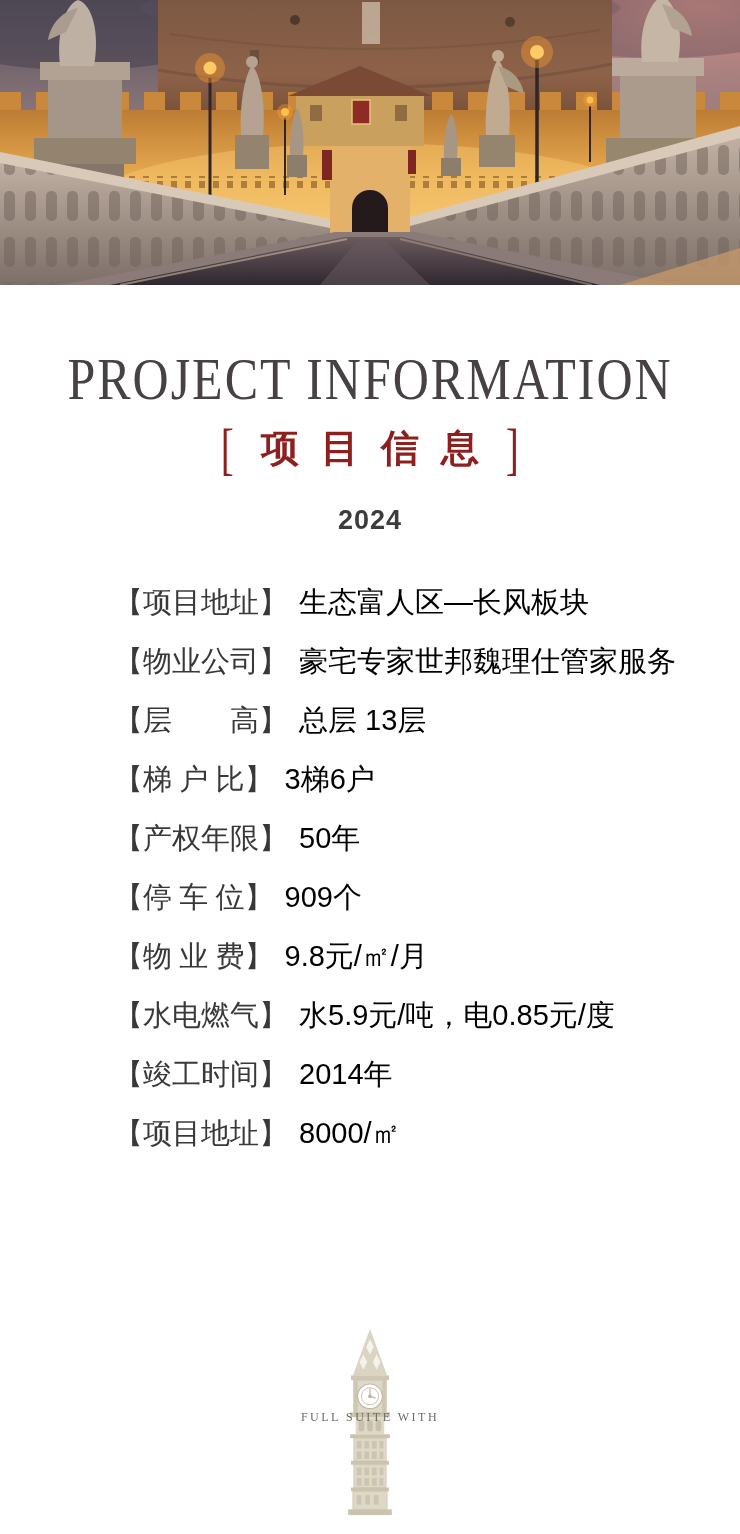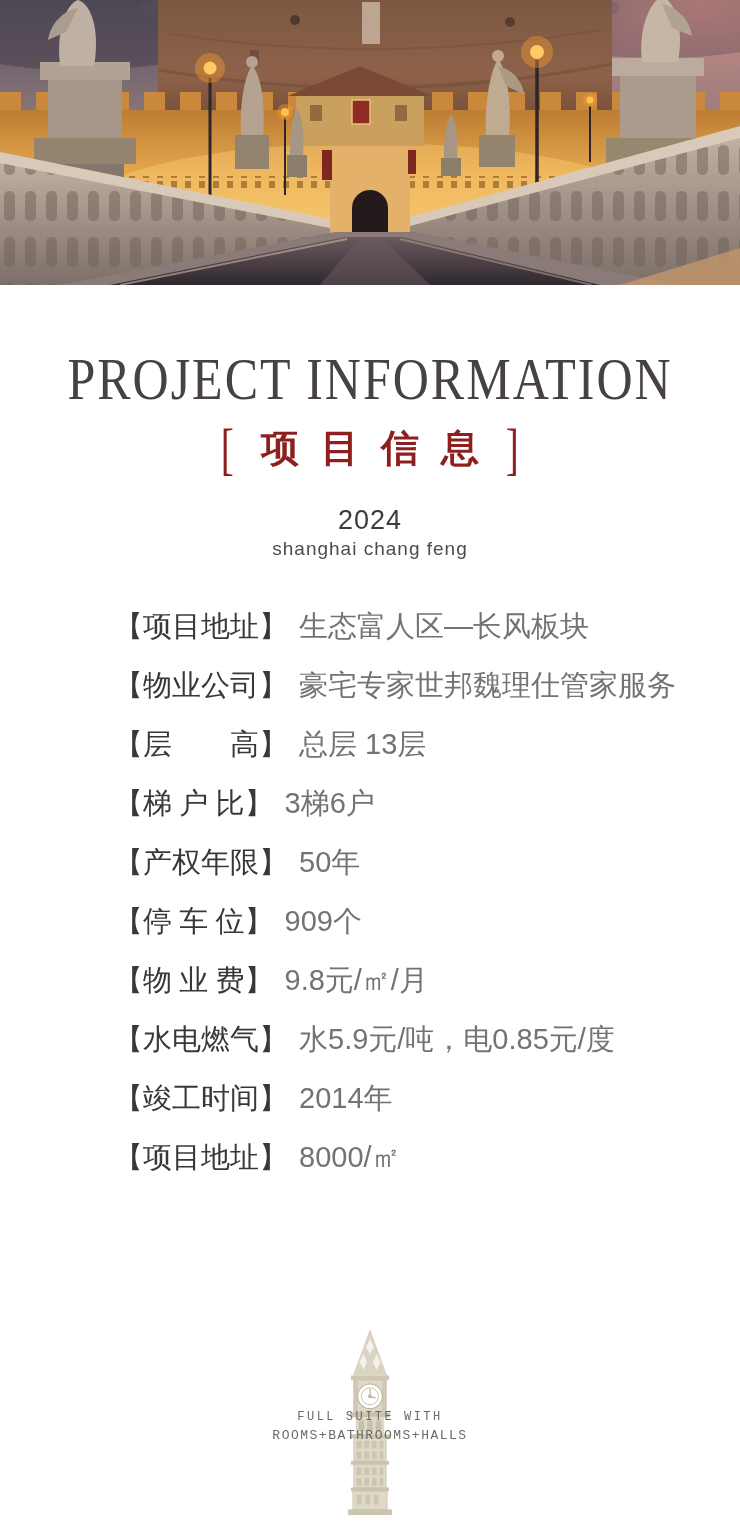--- a/index.html
+++ b/index.html
@@ -30,36 +30,36 @@
     font-size:56px; font-weight:400; color:#8E1F1F; line-height:1;
     transform:scaleX(.7); transform-origin:center;
   }
   .title-cn {
     font-family:"Liberation Serif","DejaVu Serif",serif;
     font-size:38px; font-weight:700; color:#8E1F1F;
     letter-spacing:22px; margin-right:-22px; line-height:1.2; white-space:nowrap;
   }
 
   
-  .date-year { margin-top:28px; text-align:center; font-size:27px; color:#3c3c3c; letter-spacing:1px; }
+  .date-year { margin-top:28px; text-align:center; font-size:27px; color:#3c3c3c; letter-spacing:1px;font-weight:bold; }
   .date-sub  { margin-top:2px; text-align:center; font-size:19px; color:#4c4c4c; letter-spacing:1px; }
   .date-tag  { margin-top:7px; text-align:center; font-size:9px; color:#b3b3b3; letter-spacing:1.5px; }
 
   
   .info-list { margin-top:50px; padding-left:114px; }
   .info-row  { font-size:29px; line-height:33px; margin-bottom:26px; color:#3F3F3F; white-space:nowrap; }
   .info-label { color:#383838;font-family:Liberation Serif, serif; }
-  .info-value { margin-left:11px; color:#737373; }
+  .info-value { margin-left:11px; color:#000000; }
 
   
   .watermark { position:absolute; top:1326px; left:0; width:740px; height:196px; text-align:center; }
   .watermark svg.tower { display:block; margin:0 auto; width:92px; height:190px; opacity:.92; }
   .wm-text {
     position:absolute; left:0; width:740px; text-align:center;
-    font-family:Liberation Mono, monospace; color:#6B6B64;
+    font-family:Liberation Serif, serif; color:#6B6B64;
   }
   .wm-line1 { top:84px;  font-size:12px; letter-spacing:2.5px; }
   .wm-line2 { top:102px; font-size:13px; letter-spacing:1.5px; }
 </style>
 </head>
 <body>
 
 <div class="page">
 
   <div class="hero">
@@ -209,21 +209,20 @@
 
   <h1 class="title-en">PROJECT INFORMATION</h1>
 
   <div class="title-cn-row">
     <span class="bracket">[</span>
     <span class="title-cn">项目信息</span>
     <span class="bracket">]</span>
   </div>
 
   <div class="date-year">2024</div>
-  <div class="date-sub">shanghai chang feng</div>
 
   <div class="info-list">
     <div class="info-row">
       <span class="info-label">【项目地址】</span><span class="info-value">生态富人区—长风板块</span>
     </div>
     <div class="info-row">
       <span class="info-label">【物业公司】</span><span class="info-value">豪宅专家世邦魏理仕管家服务</span>
     </div>
     <div class="info-row">
       <span class="info-label">【层　　高】</span><span class="info-value">总层 13层</span>
@@ -294,16 +293,15 @@
           <rect x="55" y="160" width="4" height="8" fill="#c9c1ab"></rect>
         <rect x="25" y="170" width="40" height="4" fill="#c6bfa9"></rect>
         <rect x="27" y="174" width="36" height="19" fill="#dcd5c2" stroke="#c6bfa9" stroke-width="0.8"></rect>
         <rect x="31" y="178" width="5" height="10" fill="#c9c1ab"></rect>
           <rect x="40" y="178" width="5" height="10" fill="#c9c1ab"></rect>
           <rect x="49" y="178" width="5" height="10" fill="#c9c1ab"></rect>
         <rect x="22" y="193" width="46" height="6" fill="#c6bfa9"></rect>
       </g>
     </svg>
     <div class="wm-text wm-line1">FULL SUITE WITH</div>
-    <div class="wm-text wm-line2">ROOMS+BATHROOMS+HALLS</div>
   </div>
 
 </div>
 
 </body></html>

